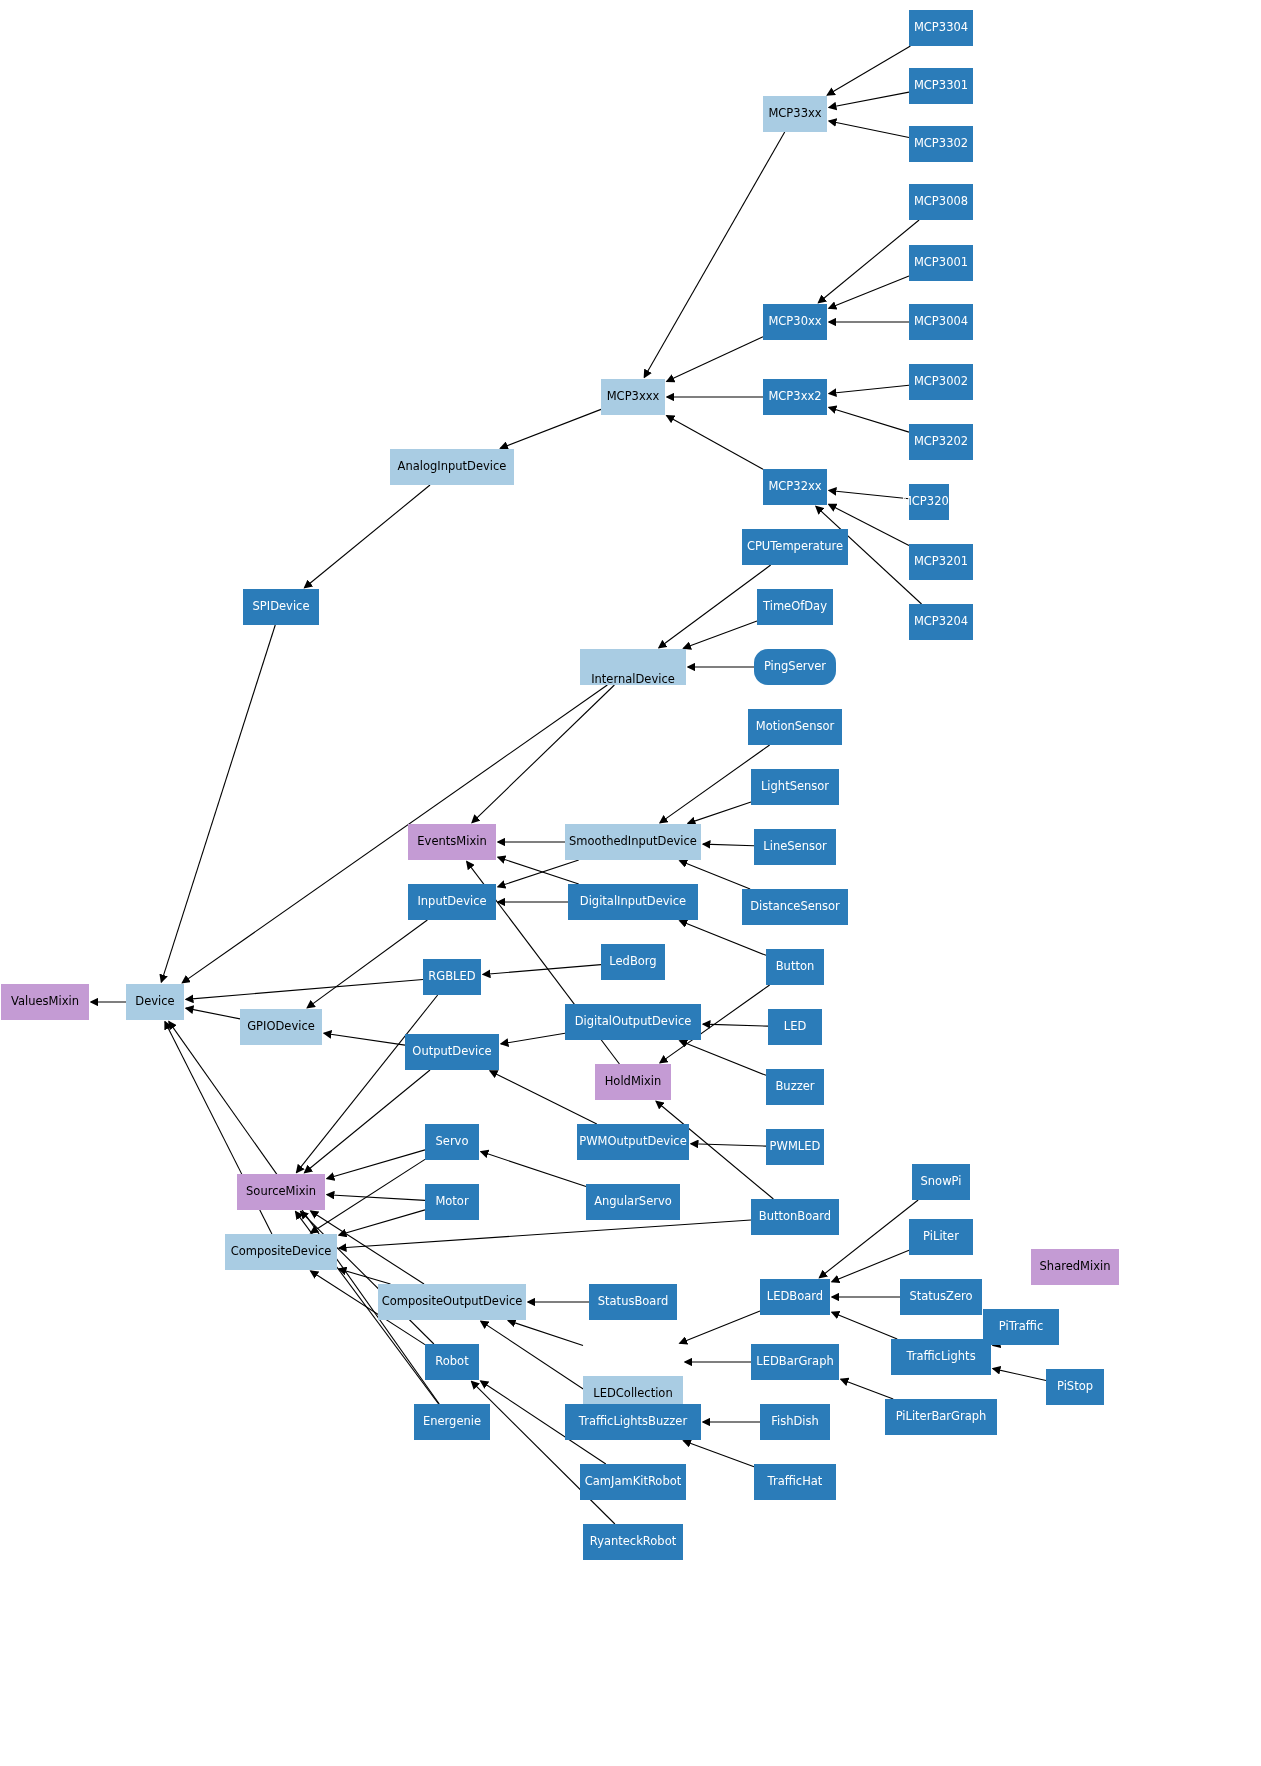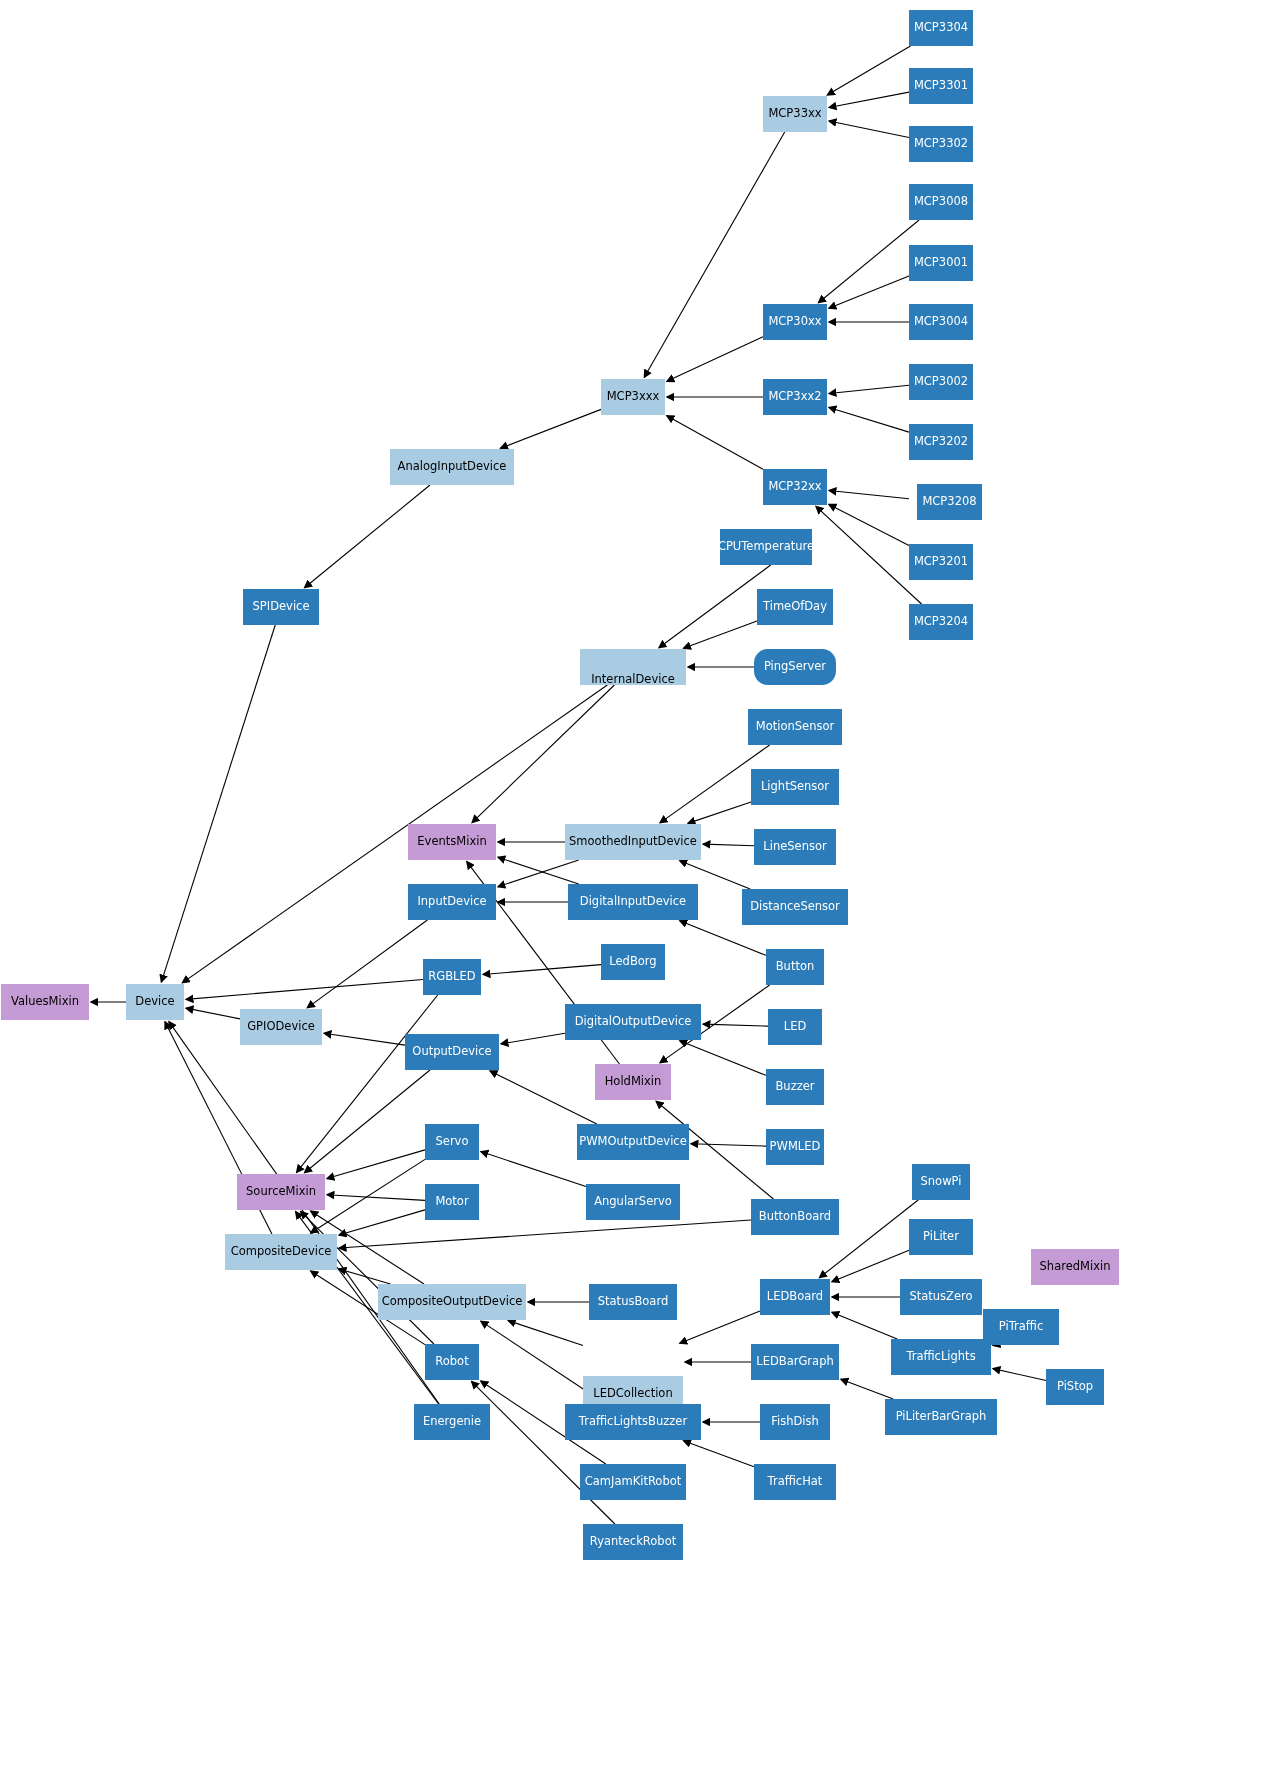--- a/index.html
+++ b/index.html
@@ -140,36 +140,36 @@
     </div>
     <div class="node dark" style="left: 763px; top: 379px; width: 64px;">
       <span>MCP3xx2</span>
     </div>
     <div class="node dark" style="left: 909px; top: 424px; width: 64px;">
       <span>MCP3202</span>
     </div>
     <div class="node light" style="left: 601px; top: 379px; width: 64px;">
       <span>MCP3xxx</span>
     </div>
-    <div class="node dark" style="left: 909px; top: 484px; width: 65px; margin-left: 8px;">
+    <div class="node dark" style="left: 909px; top: 484px; width: 40px;">
       <span>MCP3208</span>
     </div>
     <div class="node dark" style="left: 763px; top: 469px; width: 64px;">
       <span>MCP32xx</span>
     </div>
     <div class="node dark" style="left: 909px; top: 544px; width: 64px;">
       <span>MCP3201</span>
     </div>
     <div class="node dark" style="left: 909px; top: 604px; width: 64px;">
       <span>MCP3204</span>
     </div>
     <div class="node light" style="left: 390px; top: 449px; width: 124px;">
       <span>AnalogInputDevice</span>
     </div>
-    <div class="node dark" style="left: 720px; top: 529px; width: 92px;">
+    <div class="node dark" style="left: 742px; top: 529px; width: 106px;">
       <span>CPUTemperature</span>
     </div>
     <div class="node dark" style="left: 757px; top: 589px; width: 76px;">
       <span>TimeOfDay</span>
     </div>
     <div class="node dark" style="left: 754px; top: 649px; width: 82px; border-radius: 14px;">
       <span>PingServer</span>
     </div>
     <div class="node light" style="left: 580px; top: 649px; width: 106px; align-items: flex-end;">
       <span>InternalDevice</span>

